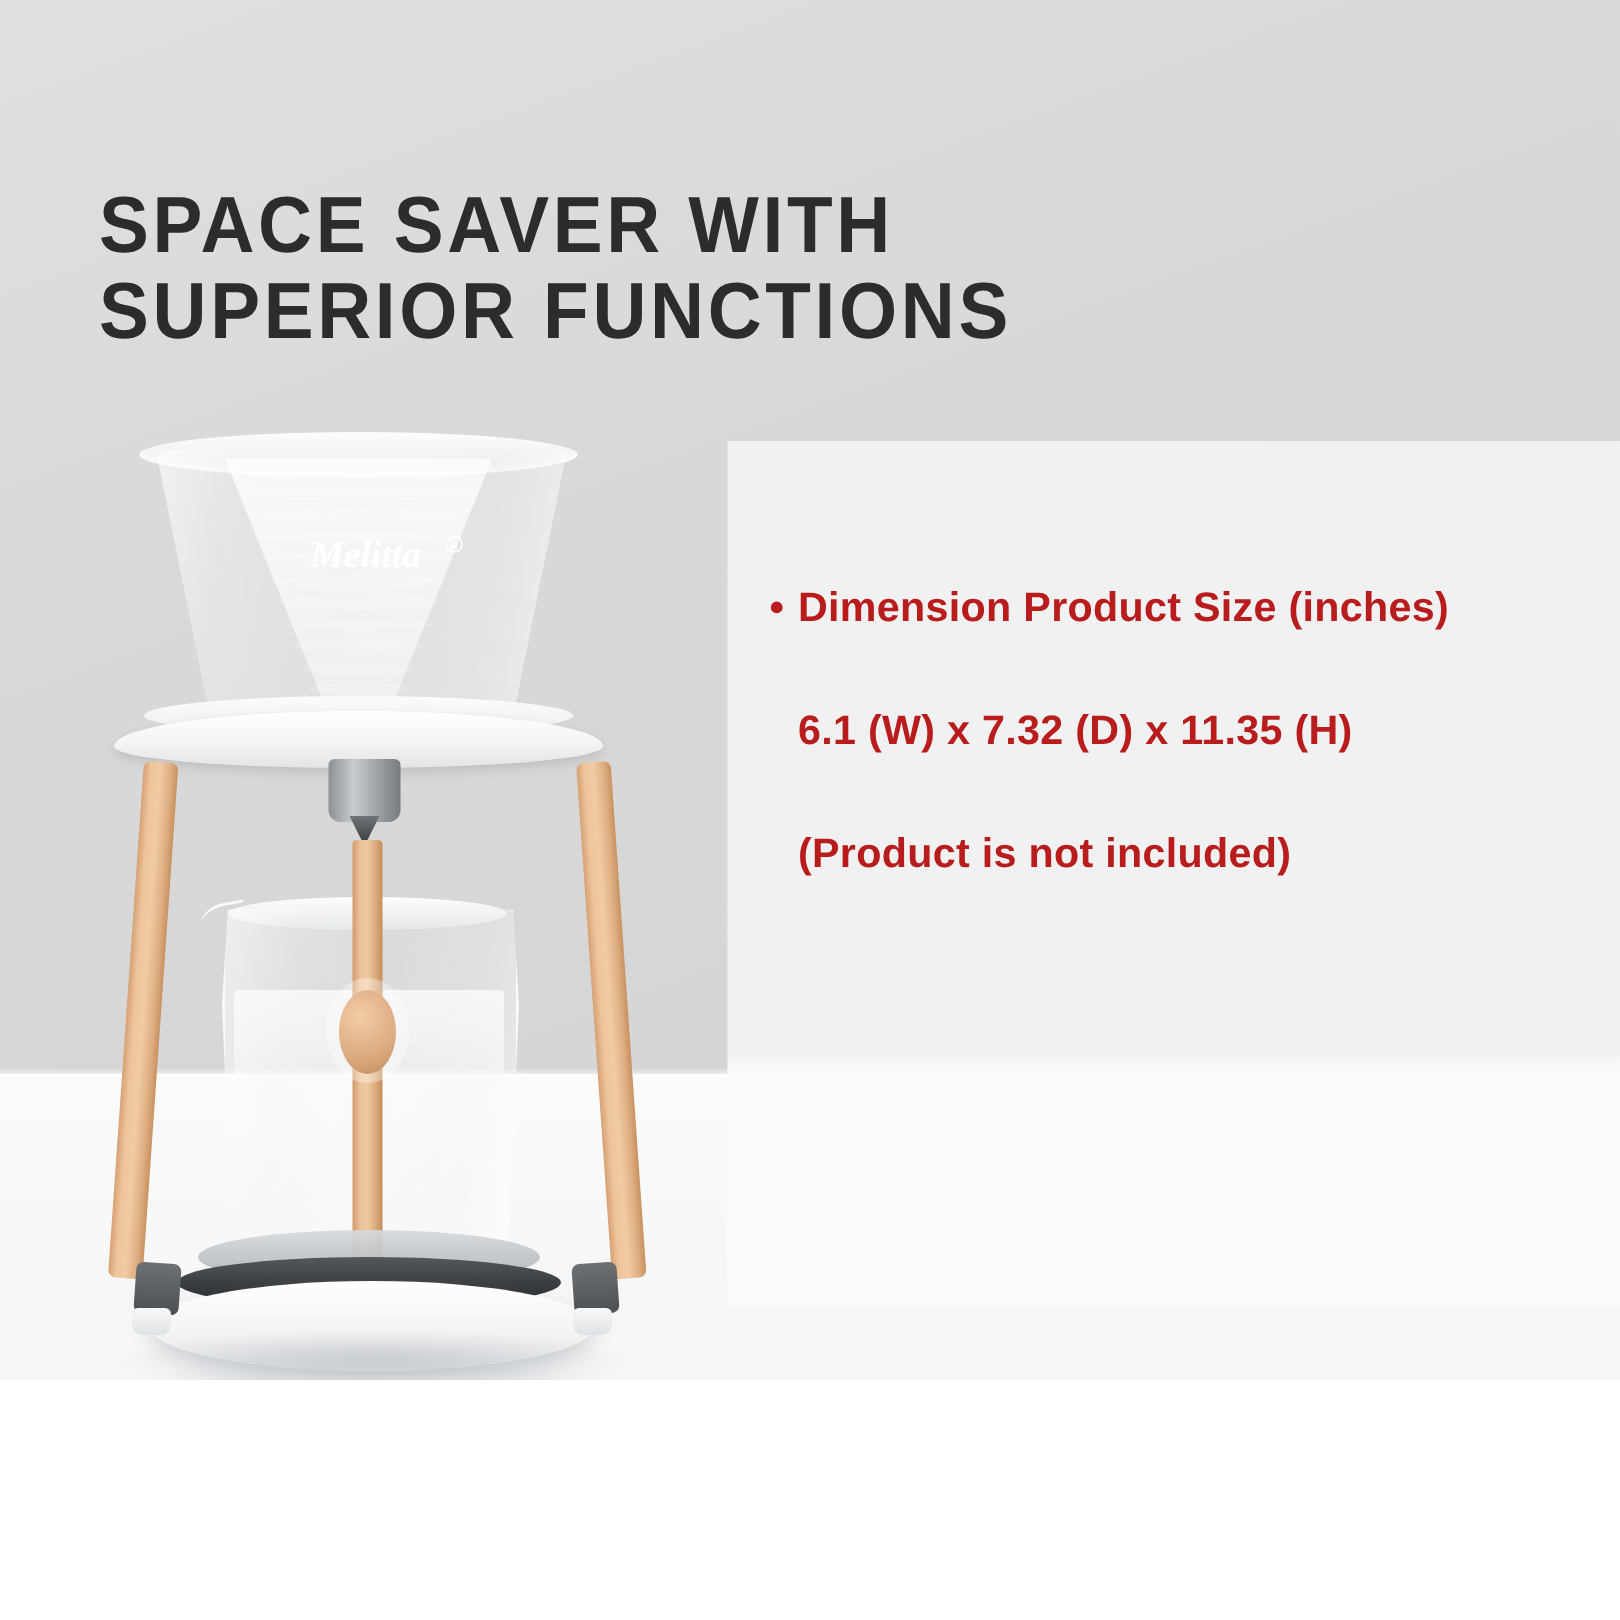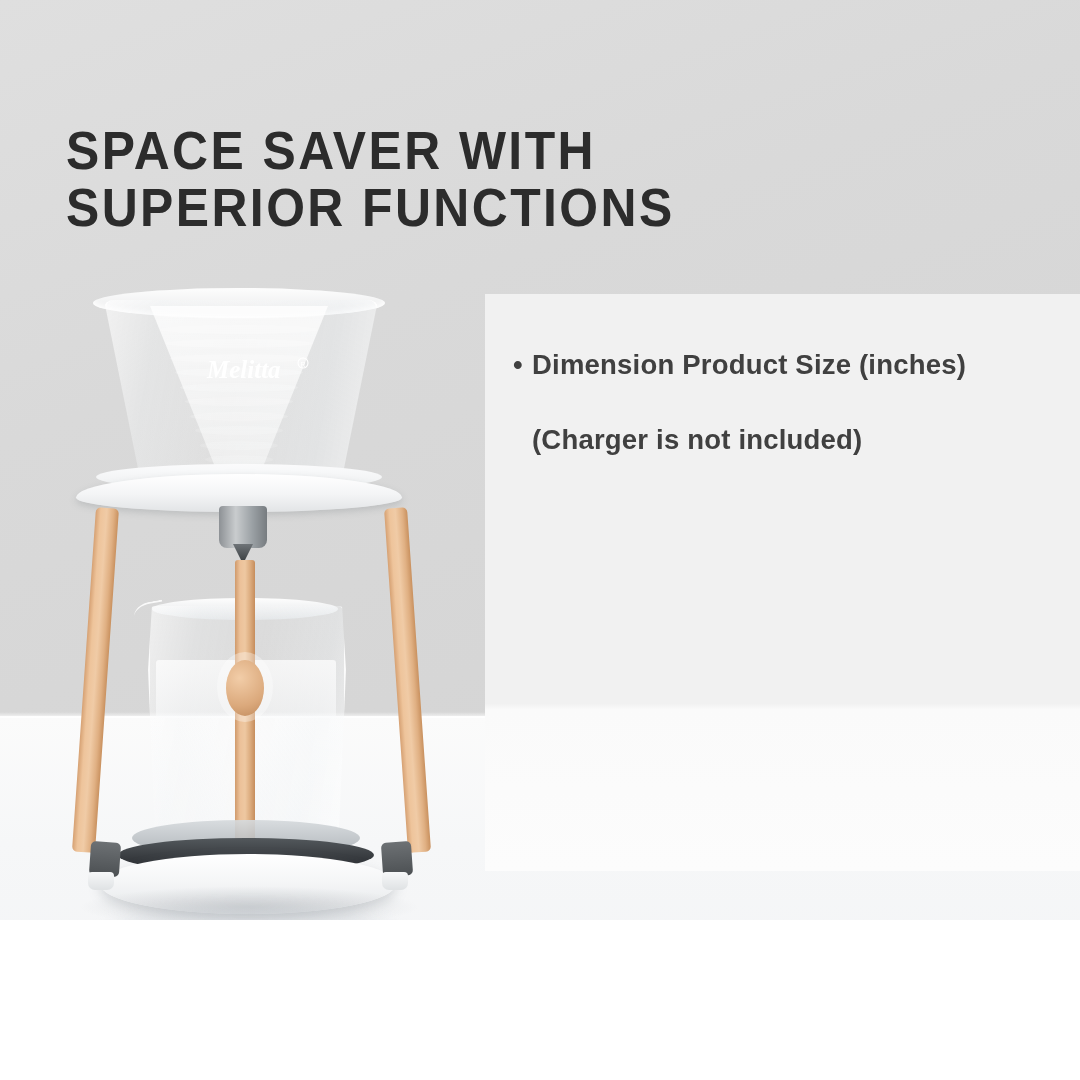--- a/index.html
+++ b/index.html
@@ -65,27 +65,28 @@
   }
   .spec-list {
     position: absolute;
     left: 513px; top: 344px;
     width: 540px;
   }
   .spec-group { margin-bottom: 33px; }
   .spec-group:last-child { margin-bottom: 0; }
   .spec-line {
     position: relative;
-    color: #404040;
+    color: #b91c1c;
     font-size: 27.5px;
     line-height: 42px;
     font-weight: 600;
     letter-spacing: .2px;
     white-space: nowrap;
     padding-left: 19px;
+    margin-top: 40px;
   }
   .spec-line.is-first::before {
     content: "\2022";
     position: absolute;
     left: 0; top: 0;
     font-size: 27.5px;
     line-height: 42px;
   }
 
   
@@ -368,23 +369,24 @@
 
   <h1 class="headline">
     <span class="hl-line">SPACE SAVER WITH</span>
     <span class="hl-line">SUPERIOR FUNCTIONS</span>
   </h1>
 
   <div class="spec-panel"></div>
   <div class="spec-list" id="specList">
       <div class="spec-group">
         <div class="spec-line is-first">Dimension Product Size (inches)</div>
+        <div class="spec-line">6.1 (W) x 7.32 (D) x 11.35 (H)</div>
       </div>
       <div class="spec-group">
-        <div class="spec-line">(Charger is not included)</div>
+        <div class="spec-line">(Product is not included)</div>
       </div>
     </div>
 
   <div class="logo">
     <svg viewBox="0 0 172 110" aria-hidden="true">
       <path id="logoBanner" d="M3 6 Q86 1 169 6 L166 104 Q86 78 6 104 Z" fill="#D0042A"></path>
       <path d="M3 6 Q86 1 169 6 L168 12 Q86 7 4 12 Z" fill="#ffffff" opacity=".55"></path>
       <path d="M166 104 Q86 78 6 104 L6 99 Q86 73 166 99 Z" fill="#ffffff" opacity=".85"></path>
       <text x="86" y="72" text-anchor="middle" font-family="Liberation Serif, serif" font-size="48" font-style="italic" font-weight="700" fill="#ffffff">Melitta</text>
       <circle cx="147" cy="48" r="7.5" fill="none" stroke="#ffffff" stroke-width="1.6"></circle>

